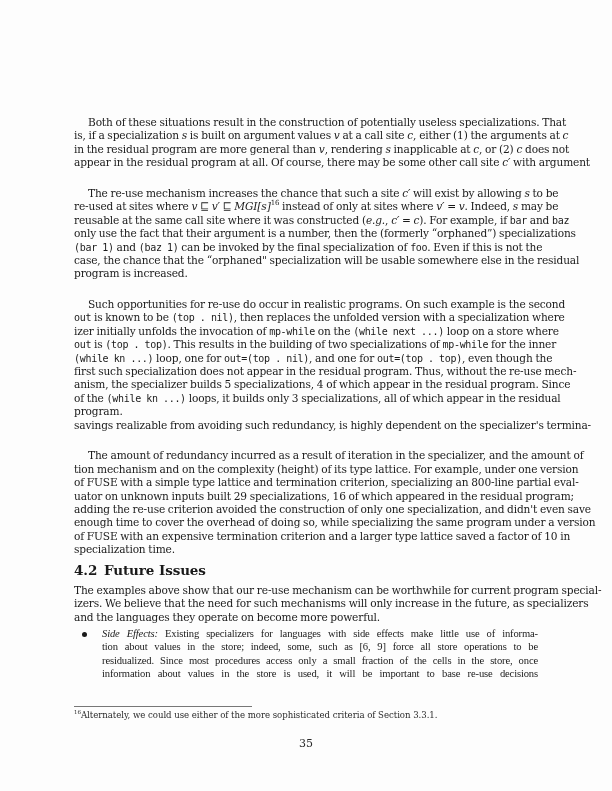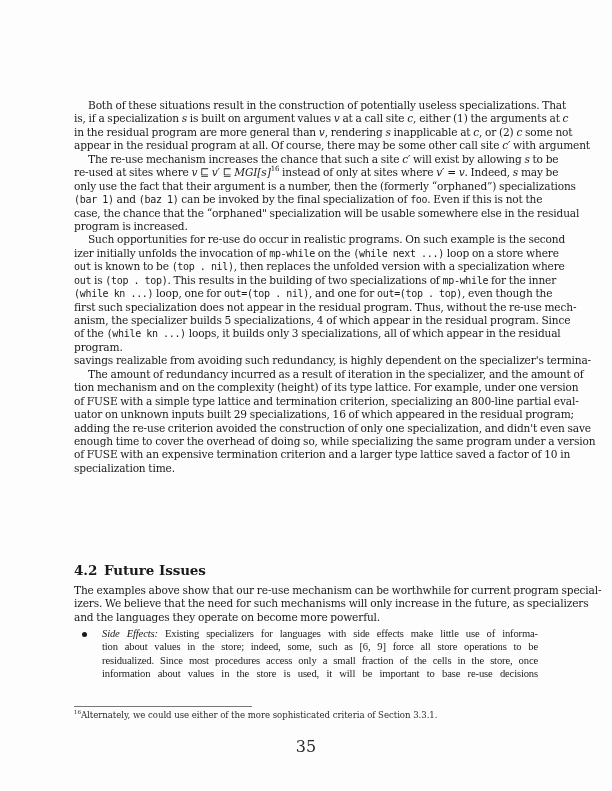--- a/index.html
+++ b/index.html
@@ -17,21 +17,21 @@
     line-height: 13.45px;
     font-size: 10.6px;
     text-align: justify;
     text-align-last: justify;
     white-space: nowrap;
     overflow: visible;
     letter-spacing: -0.15px;
     word-spacing: -0.4px;
   }
   .line.last { text-align-last: left; }
-  .line.indent { padding-left: 14px; }
+  .line.indent { padding-left: 14px; margin-top: 17px; }
   .tt { font-family: "DejaVu Sans Mono", "Liberation Mono", monospace; font-size: 10px; letter-spacing: -0.3px; }
   .it { font-style: italic; }
   .sup { font-size: 7px; vertical-align: super; line-height: 0; }
   .heading {
     position: absolute; left: 74px; top: 562px;
     font-size: 13.5px; font-weight: bold; letter-spacing: -0.1px;
   }
   .heading .num { display: inline-block; width: 30px; }
   .bullet-block { position: absolute; left: 102px; width: 436px; font-family: Liberation Serif, serif; }
   .bullet-dot {
@@ -39,44 +39,45 @@
     width: 5px; height: 5px; border-radius: 50%; background: #1a1a1a;
   }
   .rule { position: absolute; left: 74px; top: 706px; width: 178px; height: 0; border-top: 1px solid #777; }
   .footnote {
     position: absolute; left: 74px; top: 710px;
     font-size: 8.6px; line-height: 11px; letter-spacing: -0.05px; color: #2a2a2a;
   }
   .footnote .sup { font-size: 5.5px; }
   .pagenum {
     position: absolute; left: 0; width: 612px; top: 737px; text-align: center;
-    font-size: 16px; color: #2a2a2a;
+    font-size: 11px; color: #2a2a2a;
   }
 </style>
 </head>
 <body>
 
 <div class="page">
 
   <div class="block" style="top:99px;">
     <span class="line indent"><span>Both of these situations result in the construction of potentially useless specializations. That</span></span>
     <span class="line"><span>is, if a specialization </span><span class="it">s</span><span> is built on argument values </span><span class="it">v</span><span> at a call site </span><span class="it">c</span><span>, either (1) the arguments at </span><span class="it">c</span></span>
-    <span class="line"><span>in the residual program are more general than </span><span class="it">v</span><span>, rendering </span><span class="it">s</span><span> inapplicable at </span><span class="it">c</span><span>, or (2) </span><span class="it">c</span><span> some not</span></span>
+    <span class="line"><span>in the residual program are more general than </span><span class="it">v</span><span>, rendering </span><span class="it">s</span><span> inapplicable at </span><span class="it">c</span><span>, or (2) </span><span class="it">c</span><span> does not</span></span>
     <span class="line"><span>appear in the residual program at all. Of course, there may be some other call site </span><span class="it">c′</span><span> with argument</span></span>
 
     <span class="line indent"><span>The re-use mechanism increases the chance that such a site </span><span class="it">c′</span><span> will exist by allowing </span><span class="it">s</span><span> to be</span></span>
     <span class="line"><span>re-used at sites where </span><span class="it">v ⊑ v′ ⊑ MGI[s]</span><span class="sup">16</span><span> instead of only at sites where </span><span class="it">v′ = v</span><span>. Indeed, </span><span class="it">s</span><span> may be</span></span>
+    <span class="line"><span>reusable at the same call site where it was constructed (</span><span class="it">e.g.</span><span>, </span><span class="it">c′ = c</span><span>). For example, if </span><span class="tt">bar</span><span> and </span><span class="tt">baz</span></span>
     <span class="line"><span>only use the fact that their argument is a number, then the (formerly “orphaned”) specializations</span></span>
     <span class="line"><span class="tt">(bar 1)</span><span> and </span><span class="tt">(baz 1)</span><span> can be invoked by the final specialization of </span><span class="tt">foo</span><span>. Even if this is not the</span></span>
     <span class="line"><span>case, the chance that the “orphaned" specialization will be usable somewhere else in the residual</span></span>
     <span class="line last"><span>program is increased.</span></span>
 
     <span class="line indent"><span>Such opportunities for re-use do occur in realistic programs. On such example is the second</span></span>
+    <span class="line"><span class="tt">out</span><span> is known to be </span><span class="tt">(top . nil)</span><span>, then replaces the unfolded version with a specialization where</span></span>
     <span class="line"><span>izer initially unfolds the invocation of </span><span class="tt">mp-while</span><span> on the </span><span class="tt">(while next ...)</span><span> loop on a store where</span></span>
-    <span class="line"><span class="tt">out</span><span> is known to be </span><span class="tt">(top . nil)</span><span>, then replaces the unfolded version with a specialization where</span></span>
     <span class="line"><span class="tt">out</span><span> is </span><span class="tt">(top . top)</span><span>. This results in the building of two specializations of </span><span class="tt">mp-while</span><span> for the inner</span></span>
     <span class="line"><span class="tt">(while kn ...)</span><span> loop, one for </span><span class="tt">out=(top . nil)</span><span>, and one for </span><span class="tt">out=(top . top)</span><span>, even though the</span></span>
     <span class="line"><span>first such specialization does not appear in the residual program. Thus, without the re-use mech-</span></span>
     <span class="line"><span>anism, the specializer builds 5 specializations, 4 of which appear in the residual program. Since</span></span>
     <span class="line"><span>of the </span><span class="tt">(while kn ...)</span><span> loops, it builds only 3 specializations, all of which appear in the residual</span></span>
     <span class="line last"><span>program.</span></span>
 
     <span class="line"><span>savings realizable from avoiding such redundancy, is highly dependent on the specializer's termina-</span></span>
     <span class="line indent"><span>The amount of redundancy incurred as a result of iteration in the specializer, and the amount of</span></span>
     <span class="line"><span>tion mechanism and on the complexity (height) of its type lattice. For example, under one version</span></span>

